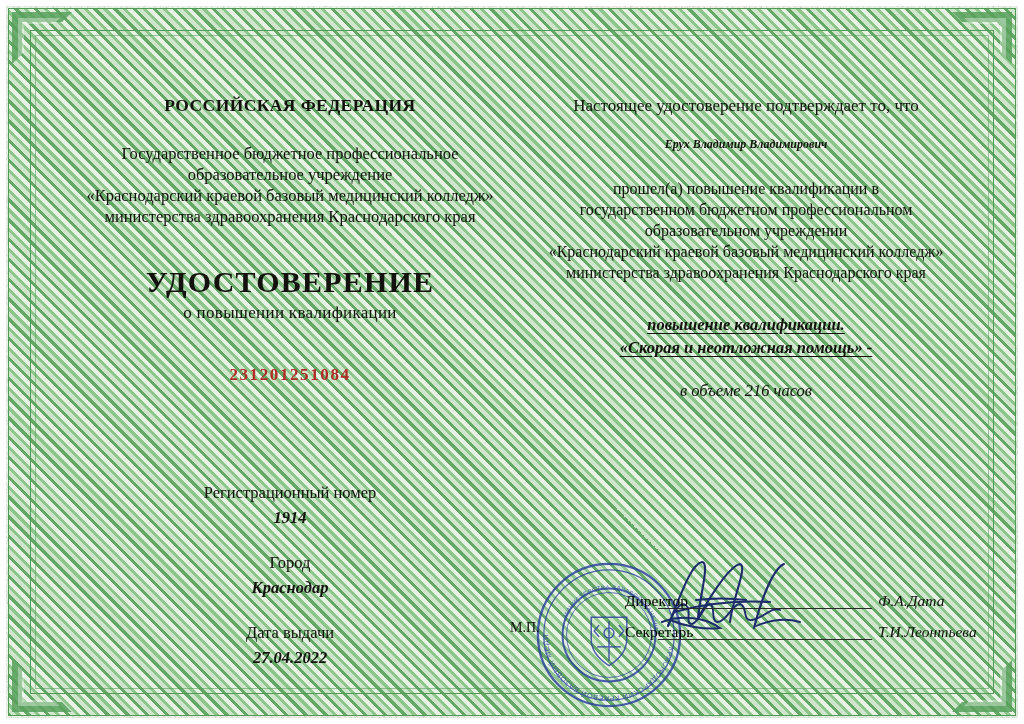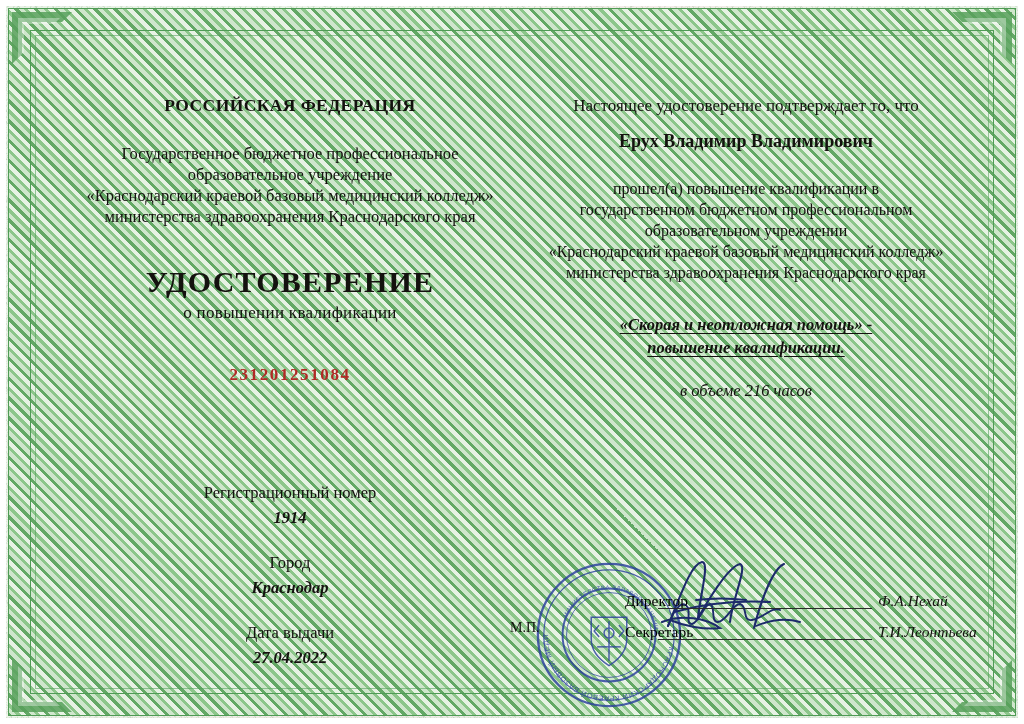--- a/index.html
+++ b/index.html
@@ -156,23 +156,24 @@
     margin-top: 5px;
   }
   .gap-1 { margin-top: 25px; }
 
   
   .r-lead {
     font-size: 17px;
     line-height: 21px;
   }
   .r-name {
-    font-weight: bold;
-    font-size: 18px;
-    margin-top: 15px;
+    font-style: italic;
+    font-weight: bold;
+    font-size: 12px;
+    margin-top: 21px;
   }
   .r-dates {
     font-style: italic;
     font-size: 15.5px;
     margin-top: 13px;
   }
   .r-body {
     font-size: 16px;
     line-height: 21px;
     margin-top: 26px;
@@ -329,22 +330,22 @@
       <div class="r-lead">Настоящее удостоверение подтверждает то, что</div>
       <div class="r-name">Ерух Владимир Владимирович</div>
       <div class="r-body">
         <span class="ln">прошел(а) повышение квалификации в</span><br>
         <span class="ln">государственном бюджетном профессиональном</span><br>
         <span class="ln">образовательном учреждении</span><br>
         <span class="ln">«Краснодарский краевой базовый медицинский колледж»</span><br>
         <span class="ln">министерства здравоохранения Краснодарского края</span>
       </div>
       <div class="r-course">
+        <span class="ln">повышение квалификации.</span>
         <span class="ln">«Скорая и неотложная помощь» -</span>
-        <span class="ln">повышение квалификации.</span>
       </div>
       <div class="r-hours">в объеме 216 часов</div>
     </div>
 
     <div class="stamp">
       <svg viewBox="0 0 160 160">
         <defs>
           <path id="arcOuter" d="M 80,80 m -62,0 a 62,62 0 1,1 124,0" transform="rotate(180 80 80)"></path>
           <path id="arcInner" d="M 80,80 m -46,0 a 46,46 0 1,1 92,0"></path>
         </defs>
@@ -389,21 +390,21 @@
             <path d="M8 30 C 16 8, 24 4, 28 12 C 30 20, 26 28, 32 28 C 40 26, 44 8, 50 8 C 56 10, 50 26, 58 26 C 68 24, 72 8, 80 8 C 88 10, 82 26, 92 24 C 104 22, 112 10, 120 14"></path>
             <path d="M36 4 C 52 2, 70 2, 86 4"></path>
             <path d="M96 30 C 110 24, 126 22, 140 26"></path>
           </g>
         </svg>
       </div>
 
       <div class="sign-row">
         <div class="sign-role">Директор</div>
         <div class="sign-line"></div>
-        <div class="sign-name">Ф.А.Нехай</div>
+        <div class="sign-name">Ф.А.Дата</div>
       </div>
 
       <div class="sign-row">
         <div class="sign-role">Секретарь</div>
         <div class="sign-line"></div>
         <div class="sign-name">Т.И.Леонтьева</div>
       </div>
     </div>
 
   </div>

